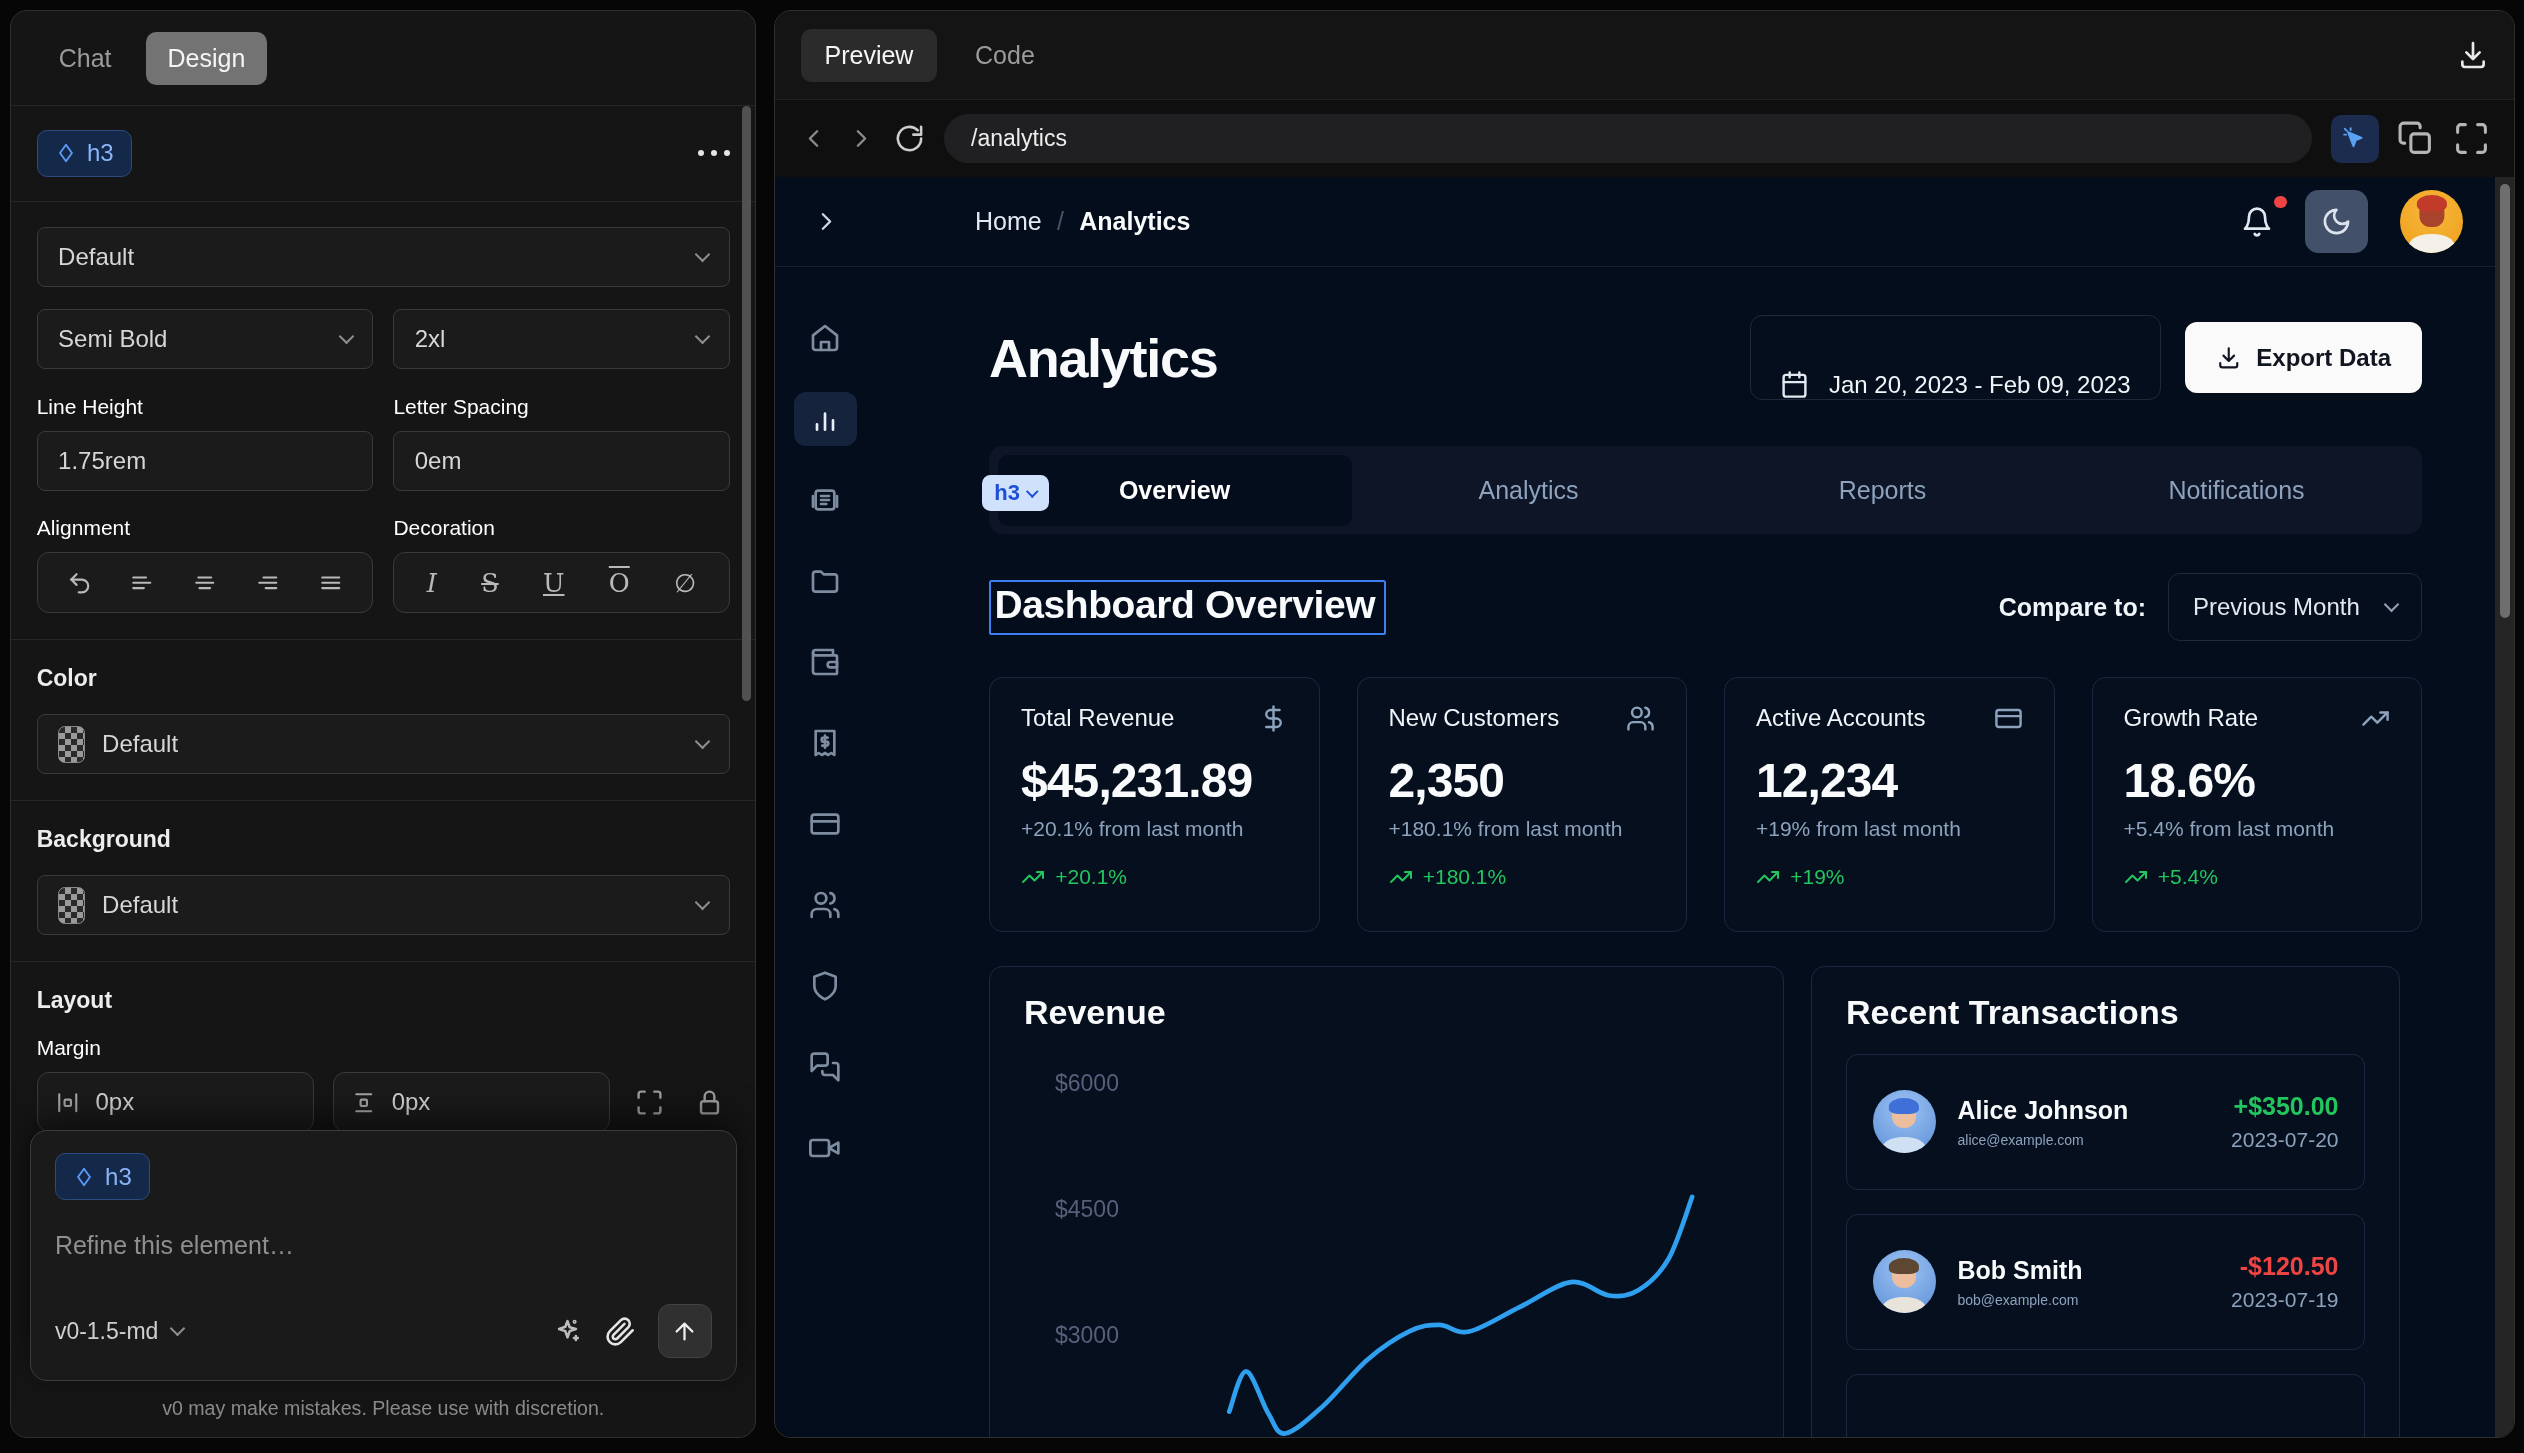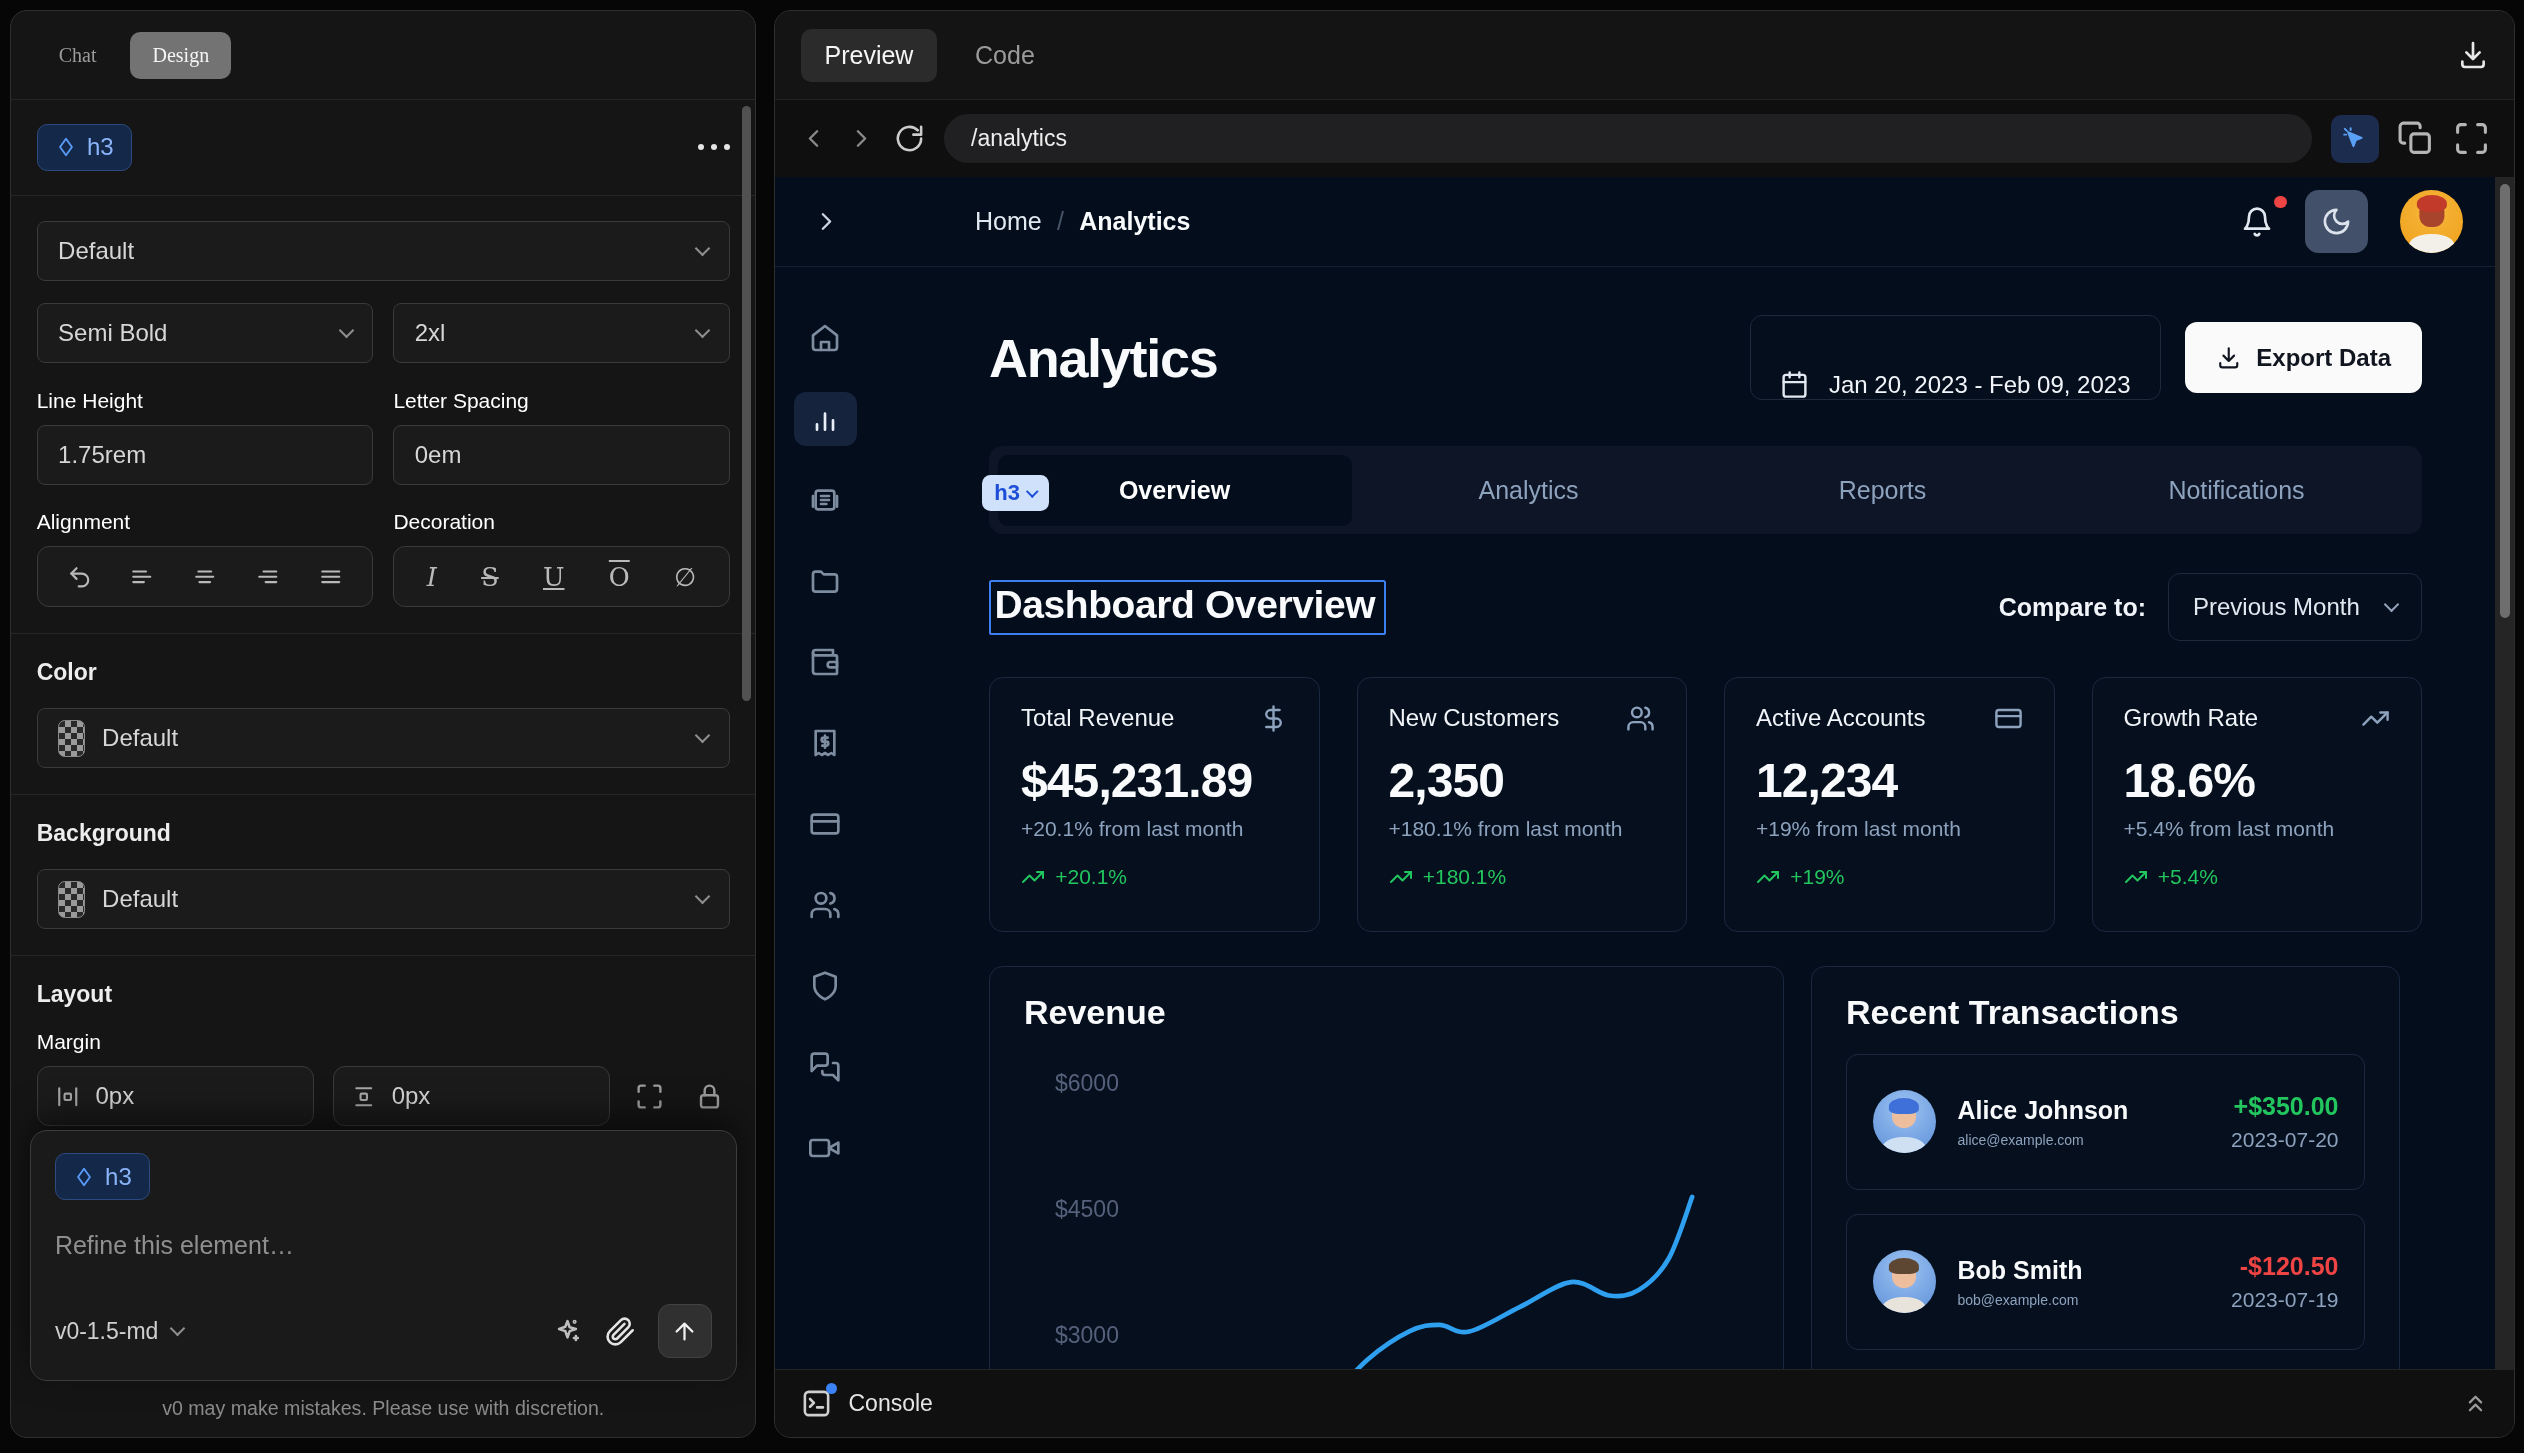--- a/index.html
+++ b/index.html
@@ -7,21 +7,21 @@
   body { font-family:"Liberation Sans", sans-serif; }
   svg { display:block; }
   .icon { stroke:currentColor; fill:none; stroke-width:2; stroke-linecap:round; stroke-linejoin:round; }
 
   .screen { position:relative; width:2525px; height:1454px; background:#060606; overflow:hidden; }
 
   
   .left-panel { position:absolute; left:10.2px; top:10.2px; width:746px; height:1428px;
     background:#151515; border:0.9px solid #2f2f2f; border-radius:17px; overflow:hidden; }
   .lp-header { display:flex; align-items:center; gap:12px; padding:20.4px 25.5px; border-bottom:0.9px solid #262626; }
-  .lp-tab { font-size:20px; color:#9b9b9b; padding:12px 22px; border-radius:10.2px; cursor:pointer;font-family:Liberation Serif, serif; }
+  .lp-tab { font-size:25px; color:#9b9b9b; padding:12px 22px; border-radius:10.2px; cursor:pointer; }
   .lp-tab.active { background:#737373; color:#f5f5f5; font-weight:500; }
 
   .element-row { display:flex; align-items:center; justify-content:space-between;
     padding:24px 25.5px; border-bottom:0.9px solid #262626; }
   .chip-dark { display:inline-flex; align-items:center; gap:10.2px; background:#14284a;
     border:0.9px solid #2d4b80; border-radius:10.2px; padding:8.5px 17px;
     color:#8ab4f8; font-size:24px; font-weight:500; }
   .dots { display:flex; gap:6.8px; }
   .dots i { width:6px; height:6px; border-radius:50%; background:#e5e5e5; }
 
@@ -677,30 +677,15 @@
                   </div>
                 </div>
                 <div class="tx-item"></div>
               </div>
             </div>
           </div>
         </div>
       </div>
     </div>
 
-    <div class="console-bar">
-      <span class="console-ic">
-        <svg class="icon" width="31" height="31" viewBox="0 0 24 24">
-            <rect x="3" y="3" width="18" height="18" rx="3"></rect>
-            <path d="m7 8.5 3 3-3 3M12.5 15H17"></path>
-          </svg>
-        <span class="console-dot"></span>
-      </span>
-      <span class="console-label">Console</span>
-      <span class="spacer"></span>
-      <svg class="icon chevs-up" width="27" height="27" viewBox="0 0 24 24">
-          <path d="m17 11-5-5-5 5"></path>
-          <path d="m17 18-5-5-5 5"></path>
-        </svg>
-    </div>
   </div>
 </div>
 
 
 </body></html>

